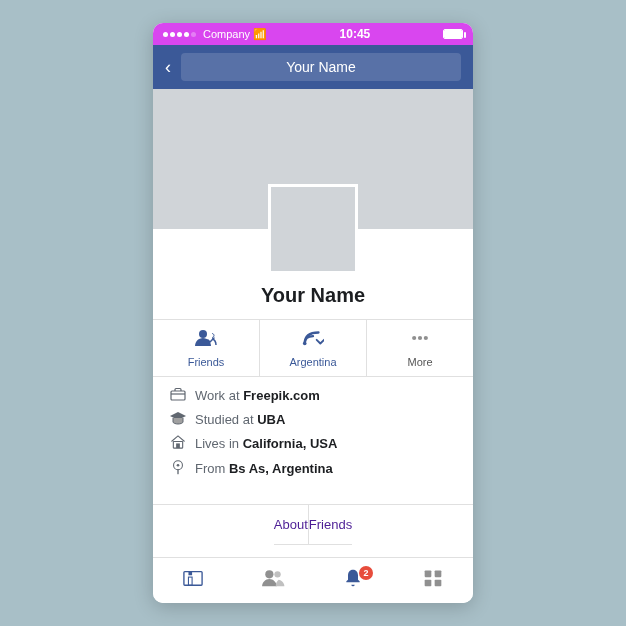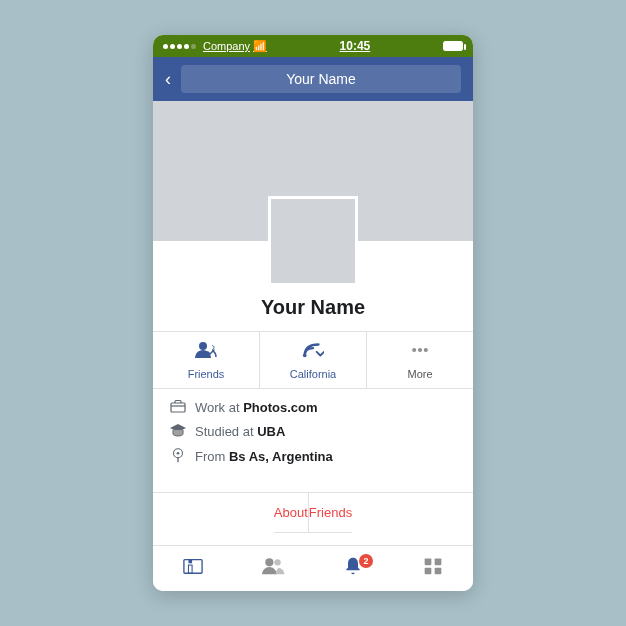--- a/index.html
+++ b/index.html
@@ -13,29 +13,28 @@
     }
     .phone-frame {
       width: 320px;
       background: #fff;
       border-radius: 10px;
       overflow: hidden;
       box-shadow: 0 4px 20px rgba(0,0,0,0.2);
     }
     
     .status-bar {
-      background: #4d7c0f;
+      background: #d946ef;
       color: #fff;
       font-size: 11px;
       padding: 4px 10px;
       display: flex;
       justify-content: space-between;
       align-items: center;
       height: 22px;
-      text-decoration: underline;
     }
     .status-left { display: flex; align-items: center; gap: 3px; }
     .status-dots { display: flex; gap: 2px; }
     .status-dot { width: 5px; height: 5px; background: #fff; border-radius: 50%; }
     .status-time { font-size: 12px; font-weight: 600; }
     .status-right { display: flex; align-items: center; gap: 4px; }
     .battery {
       width: 20px; height: 10px; border: 1.5px solid #fff;
       border-radius: 2px; position: relative;
     }
@@ -152,21 +151,21 @@
     
     .tab-bar {
       display: flex;
       border-bottom: 1px solid #e0e0e0;
     }
     .tab-item {
       flex: 1;
       text-align: center;
       padding: 12px 0;
       font-size: 13px;
-      color: #ef4444;
+      color: #4c1d95;
       cursor: pointer;
       border-right: 1px solid #e0e0e0;
     }
     .tab-item:last-child { border-right: none; }
 
     
     .bottom-nav {
       background: #fff;
       display: flex;
       border-top: 1px solid #e0e0e0;
@@ -257,21 +256,21 @@
       <div class="action-btn">
         <span class="action-icon blue">
           <svg width="22" height="20" viewBox="0 0 24 20" fill="none" xmlns="http://www.w3.org/2000/svg">
 
             <path d="M3 16 Q3 4 18 4" stroke="#3b5998" stroke-width="2.5" fill="none" stroke-linecap="round"></path>
             <path d="M3 16 Q3 8 12 8" stroke="#3b5998" stroke-width="2.5" fill="none" stroke-linecap="round"></path>
             <circle cx="3" cy="16" r="2" fill="#3b5998"></circle>
             <polyline points="16,12 20,16 24,12" stroke="#3b5998" stroke-width="2" fill="none" stroke-linecap="round" stroke-linejoin="round"></polyline>
           </svg>
         </span>
-        <span class="action-label blue">California</span>
+        <span class="action-label blue">Argentina</span>
       </div>
 
 
       <div class="action-btn">
         <span class="action-icon" style="color:#606770;">
           <svg width="22" height="20" viewBox="0 0 24 24" fill="#909090" xmlns="http://www.w3.org/2000/svg">
             <circle cx="5" cy="12" r="2.5"></circle>
             <circle cx="12" cy="12" r="2.5"></circle>
             <circle cx="19" cy="12" r="2.5"></circle>
           </svg>
@@ -283,33 +282,43 @@
     <div class="info-section">
 
       <div class="info-row">
         <span class="info-icon">
           <svg width="16" height="14" viewBox="0 0 16 14" fill="#606770">
               <rect x="1" y="4" width="14" height="9" rx="1" stroke="#606770" stroke-width="1.2" fill="none"></rect>
               <path d="M5 4V2.5C5 2 5.5 1.5 6 1.5h4c.5 0 1 .5 1 .9V4" stroke="#606770" stroke-width="1.2" fill="none"></path>
               <line x1="1" y1="7" x2="15" y2="7" stroke="#606770" stroke-width="1.2"></line>
             </svg>
         </span>
-        <span class="info-text">Work at <strong>Photos.com</strong></span>
+        <span class="info-text">Work at <strong>Freepik.com</strong></span>
       </div>
 
       <div class="info-row">
         <span class="info-icon">
           <svg width="16" height="14" viewBox="0 0 16 14" fill="#606770">
               <polygon points="8,1 16,5 8,9 0,5" fill="#606770"></polygon>
               <path d="M3 7v4c0 1 2.5 2 5 2s5-1 5-2V7" fill="#a0a0a0" stroke="#606770" stroke-width="1"></path>
             </svg>
         </span>
         <span class="info-text">Studied at <strong>UBA</strong></span>
       </div>
 
+      <div class="info-row">
+        <span class="info-icon">
+          <svg width="16" height="14" viewBox="0 0 16 15" fill="#606770">
+              <path d="M1 7L8 1l7 6" stroke="#606770" stroke-width="1.2" fill="none"></path>
+              <rect x="3" y="7" width="10" height="7" rx="0.5" stroke="#606770" stroke-width="1.2" fill="none"></rect>
+              <rect x="6" y="9" width="4" height="5" fill="#606770"></rect>
+            </svg>
+        </span>
+        <span class="info-text">Lives in <strong>California, USA</strong></span>
+      </div>
 
       <div class="info-row">
         <span class="info-icon">
           <svg width="16" height="16" viewBox="0 0 16 18" fill="#606770">
               <ellipse cx="8" cy="7" rx="5" ry="5" stroke="#606770" stroke-width="1.2" fill="none"></ellipse>
               <circle cx="8" cy="7" r="1.5" fill="#606770"></circle>
               <path d="M8 12 Q8 18 8 16" stroke="#606770" stroke-width="1.5" stroke-linecap="round"></path>
             </svg>
         </span>
         <span class="info-text">From <strong>Bs As, Argentina</strong></span>

